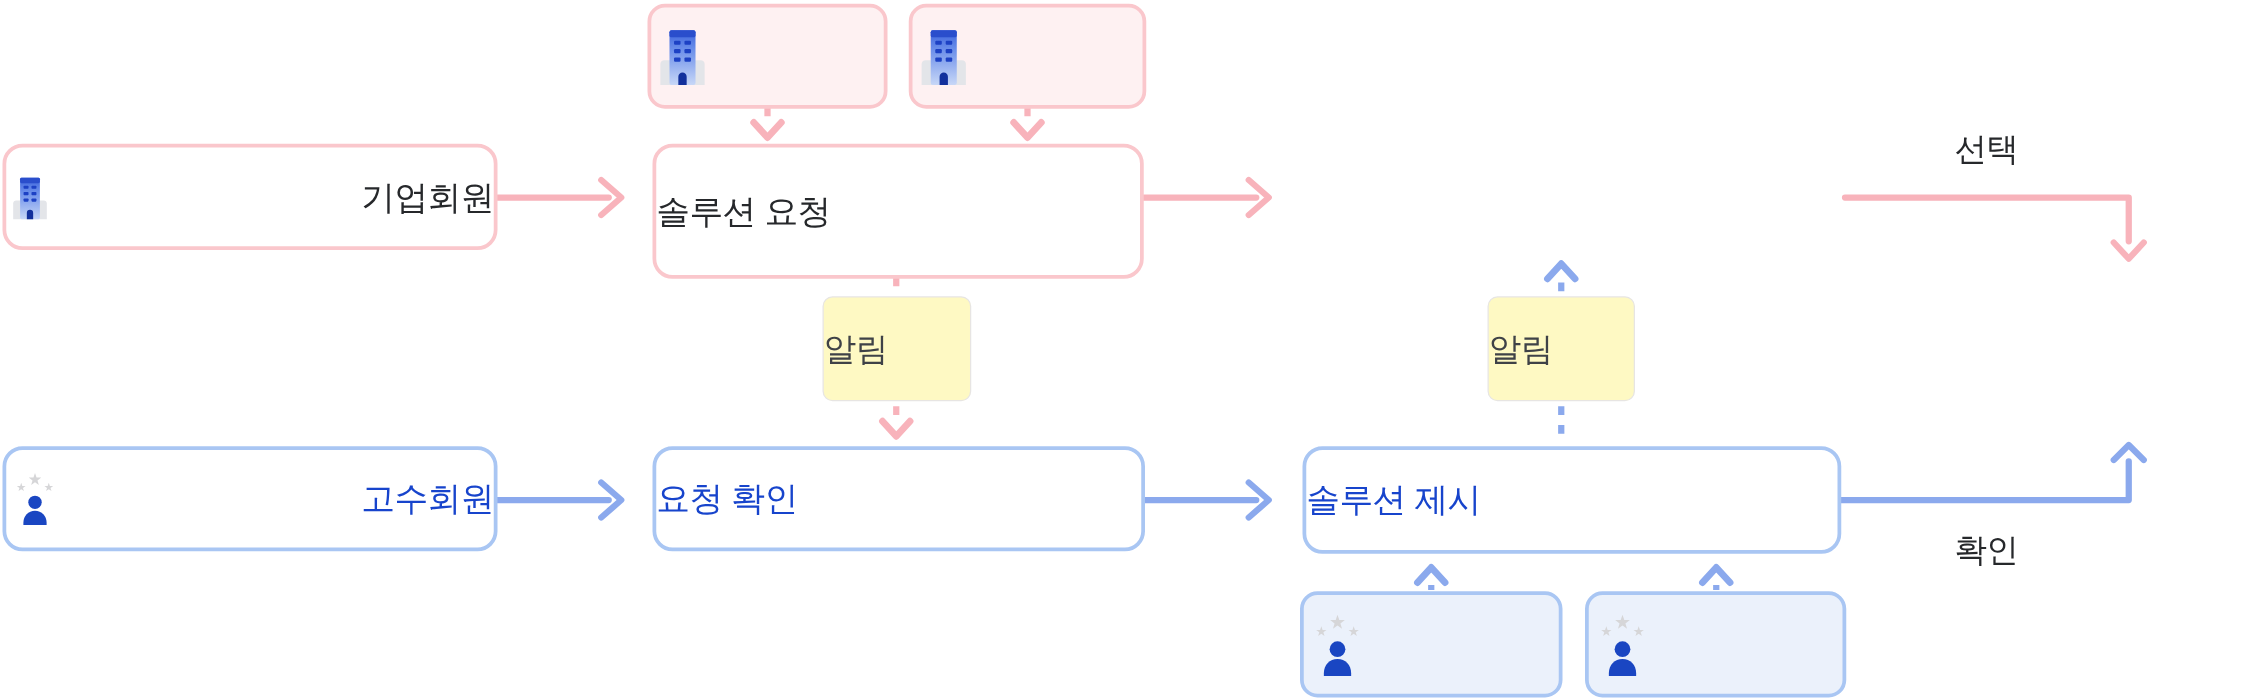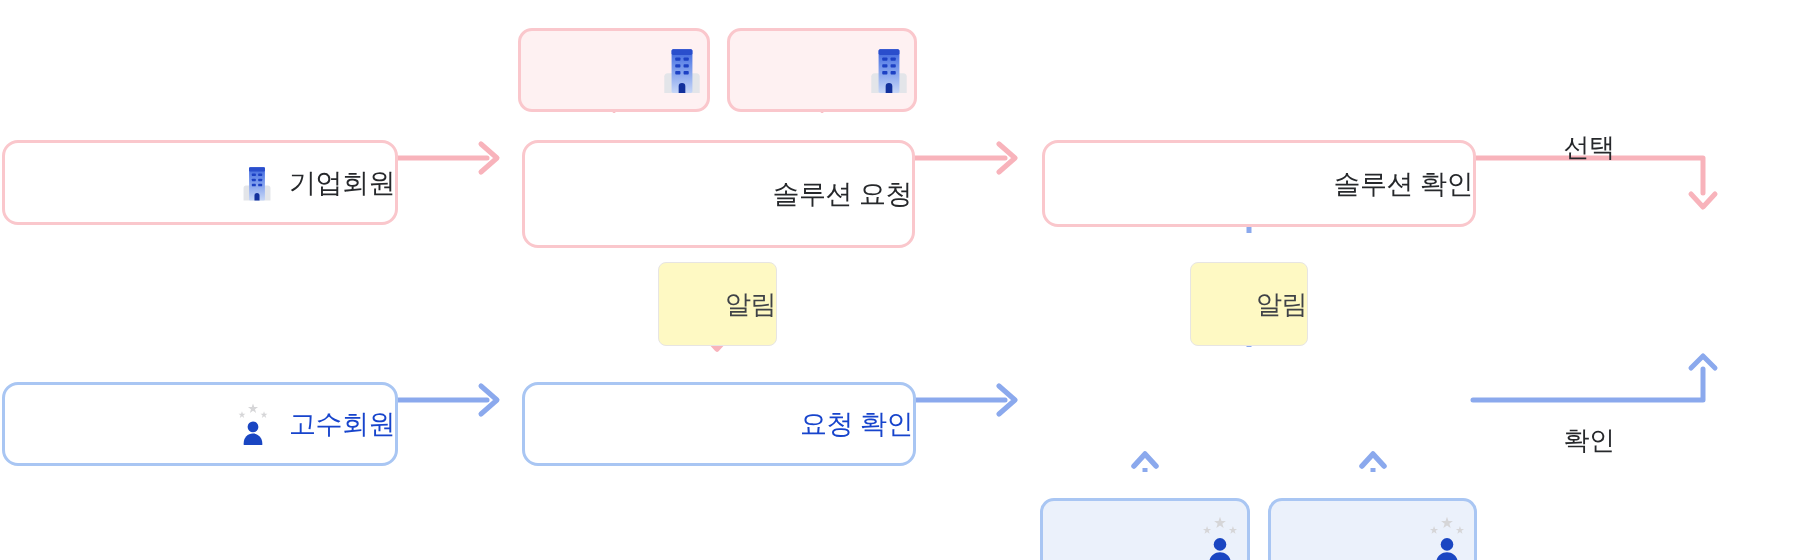--- a/index.html
+++ b/index.html
@@ -1,22 +1,22 @@
 <!DOCTYPE html>
 <html><head>
 <meta charset="utf-8">
 <style>
   html,body{margin:0;padding:0;background:#ffffff;}
   .stage{
     position:relative;width:1796px;height:560px;background:#ffffff;overflow:hidden;
     font-family:"Liberation Sans","DejaVu Sans",sans-serif;
   }
   .node{
-    position:absolute;display:flex;align-items:center;justify-content:flex-end;
-    box-sizing:border-box;background:#ffffff;border-radius:16px;gap:13px;margin-top:25px;
+    position:absolute;display:flex;align-items:center;justify-content:space-between;
+    box-sizing:border-box;background:#ffffff;border-radius:16px;gap:13px;
   }
   .node .label{font-size:27px;font-weight:500;letter-spacing:-0.5px;color:#26282B;white-space:nowrap;}
   .pink-line{border:3px solid #FAC7CC;}
   .blue-line{border:3px solid #A9C6F3;}
   .blue-line .label{color:#1744CC;}
   .soft-pink{background:#FEF1F2;border:3px solid #FAC7CC;border-radius:14px;}
   .soft-blue{background:#EBF1FB;border:3px solid #A9C6F3;border-radius:14px;}
   .notify{
     background:#fef9c3;border:1px solid #E7E5E3;border-radius:8px;
   }
@@ -129,43 +129,43 @@
 
   <div class="node pink-line" style="left:2px;top:115px;width:396px;height:85px;">
     <svg class="icon" width="38" height="38" viewBox="0 0 48 48">
         <use href="#bldg"></use>
       </svg>
     <span class="label">기업회원</span>
   </div>
   <div class="node pink-line" style="left:522px;top:115px;width:393px;height:108px;">
     <span class="label">솔루션 요청</span>
   </div>
-  <div class="node pink-line" style="left:1042px;top:115px;width:434px;height:87px;">
-    <span class="label">솔루션 확인</span>
-  </div>
 
   <div class="node notify" style="left:658px;top:237px;width:119px;height:84px;">
     <span class="label">알림</span>
   </div>
   <div class="node notify" style="left:1190px;top:237px;width:118px;height:84px;">
     <span class="label">알림</span>
   </div>
 
 
-  <div class="edge-label" style="left:1534px;top:102px;margin-top:28px;">선택</div>
+  <div class="edge-label" style="left:1534px;top:102px;">선택</div>
   <div class="edge-label" style="left:1534px;top:423px;">확인</div>
 
   <div class="node blue-line" style="left:522px;top:357px;width:394px;height:84px;">
     <span class="label">요청 확인</span>
   </div>
   <div class="node blue-line" style="left:2px;top:357px;width:396px;height:84px;">
     <svg class="icon" width="46" height="46" viewBox="0 0 48 48">
         <use href="#person-stars"></use>
       </svg>
     <span class="label">고수회원</span>
+  </div>
+  <div class="node blue-line" style="left:1042px;top:357px;width:431px;height:86px;">
+    <span class="label">솔루션 제시</span>
   </div>
 
   <div class="node soft-blue" style="left:1040px;top:473px;width:210px;height:85px;">
     <svg class="icon" width="54" height="54" viewBox="0 0 48 48">
         <use href="#person-stars"></use>
       </svg>
   </div>
   <div class="node soft-blue" style="left:1268px;top:473px;width:209px;height:85px;">
     <svg class="icon" width="54" height="54" viewBox="0 0 48 48">
         <use href="#person-stars"></use>

